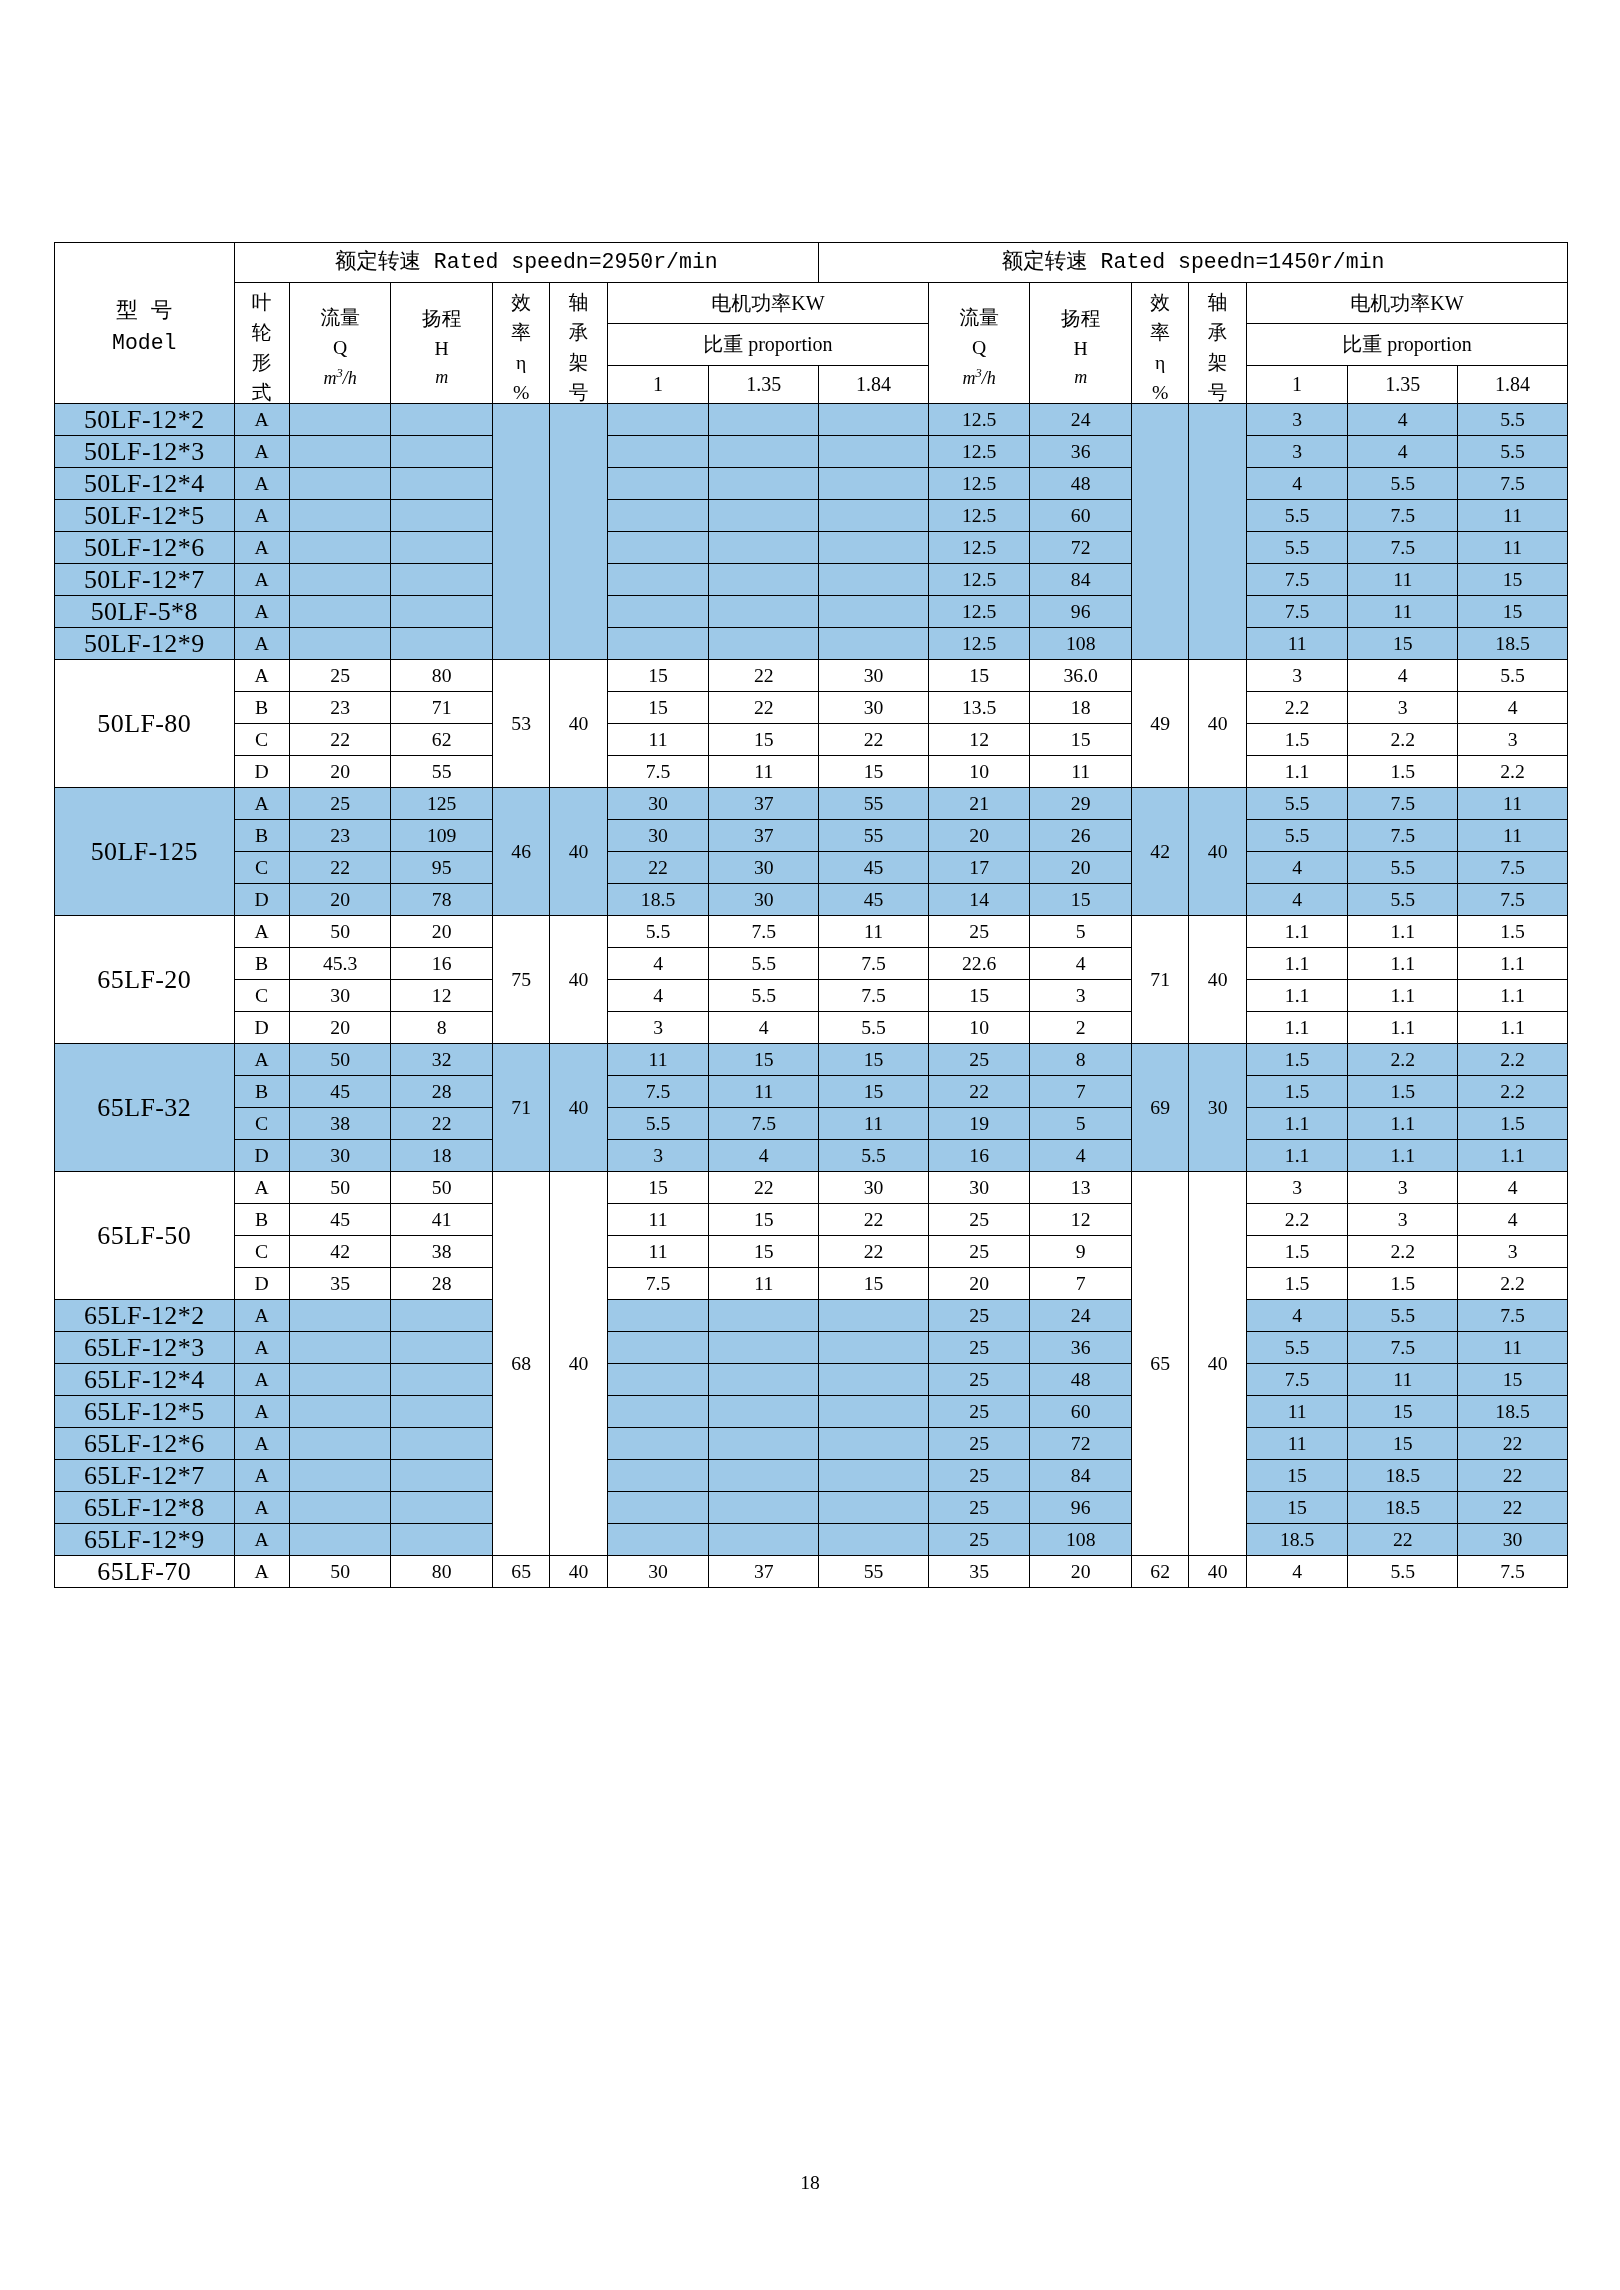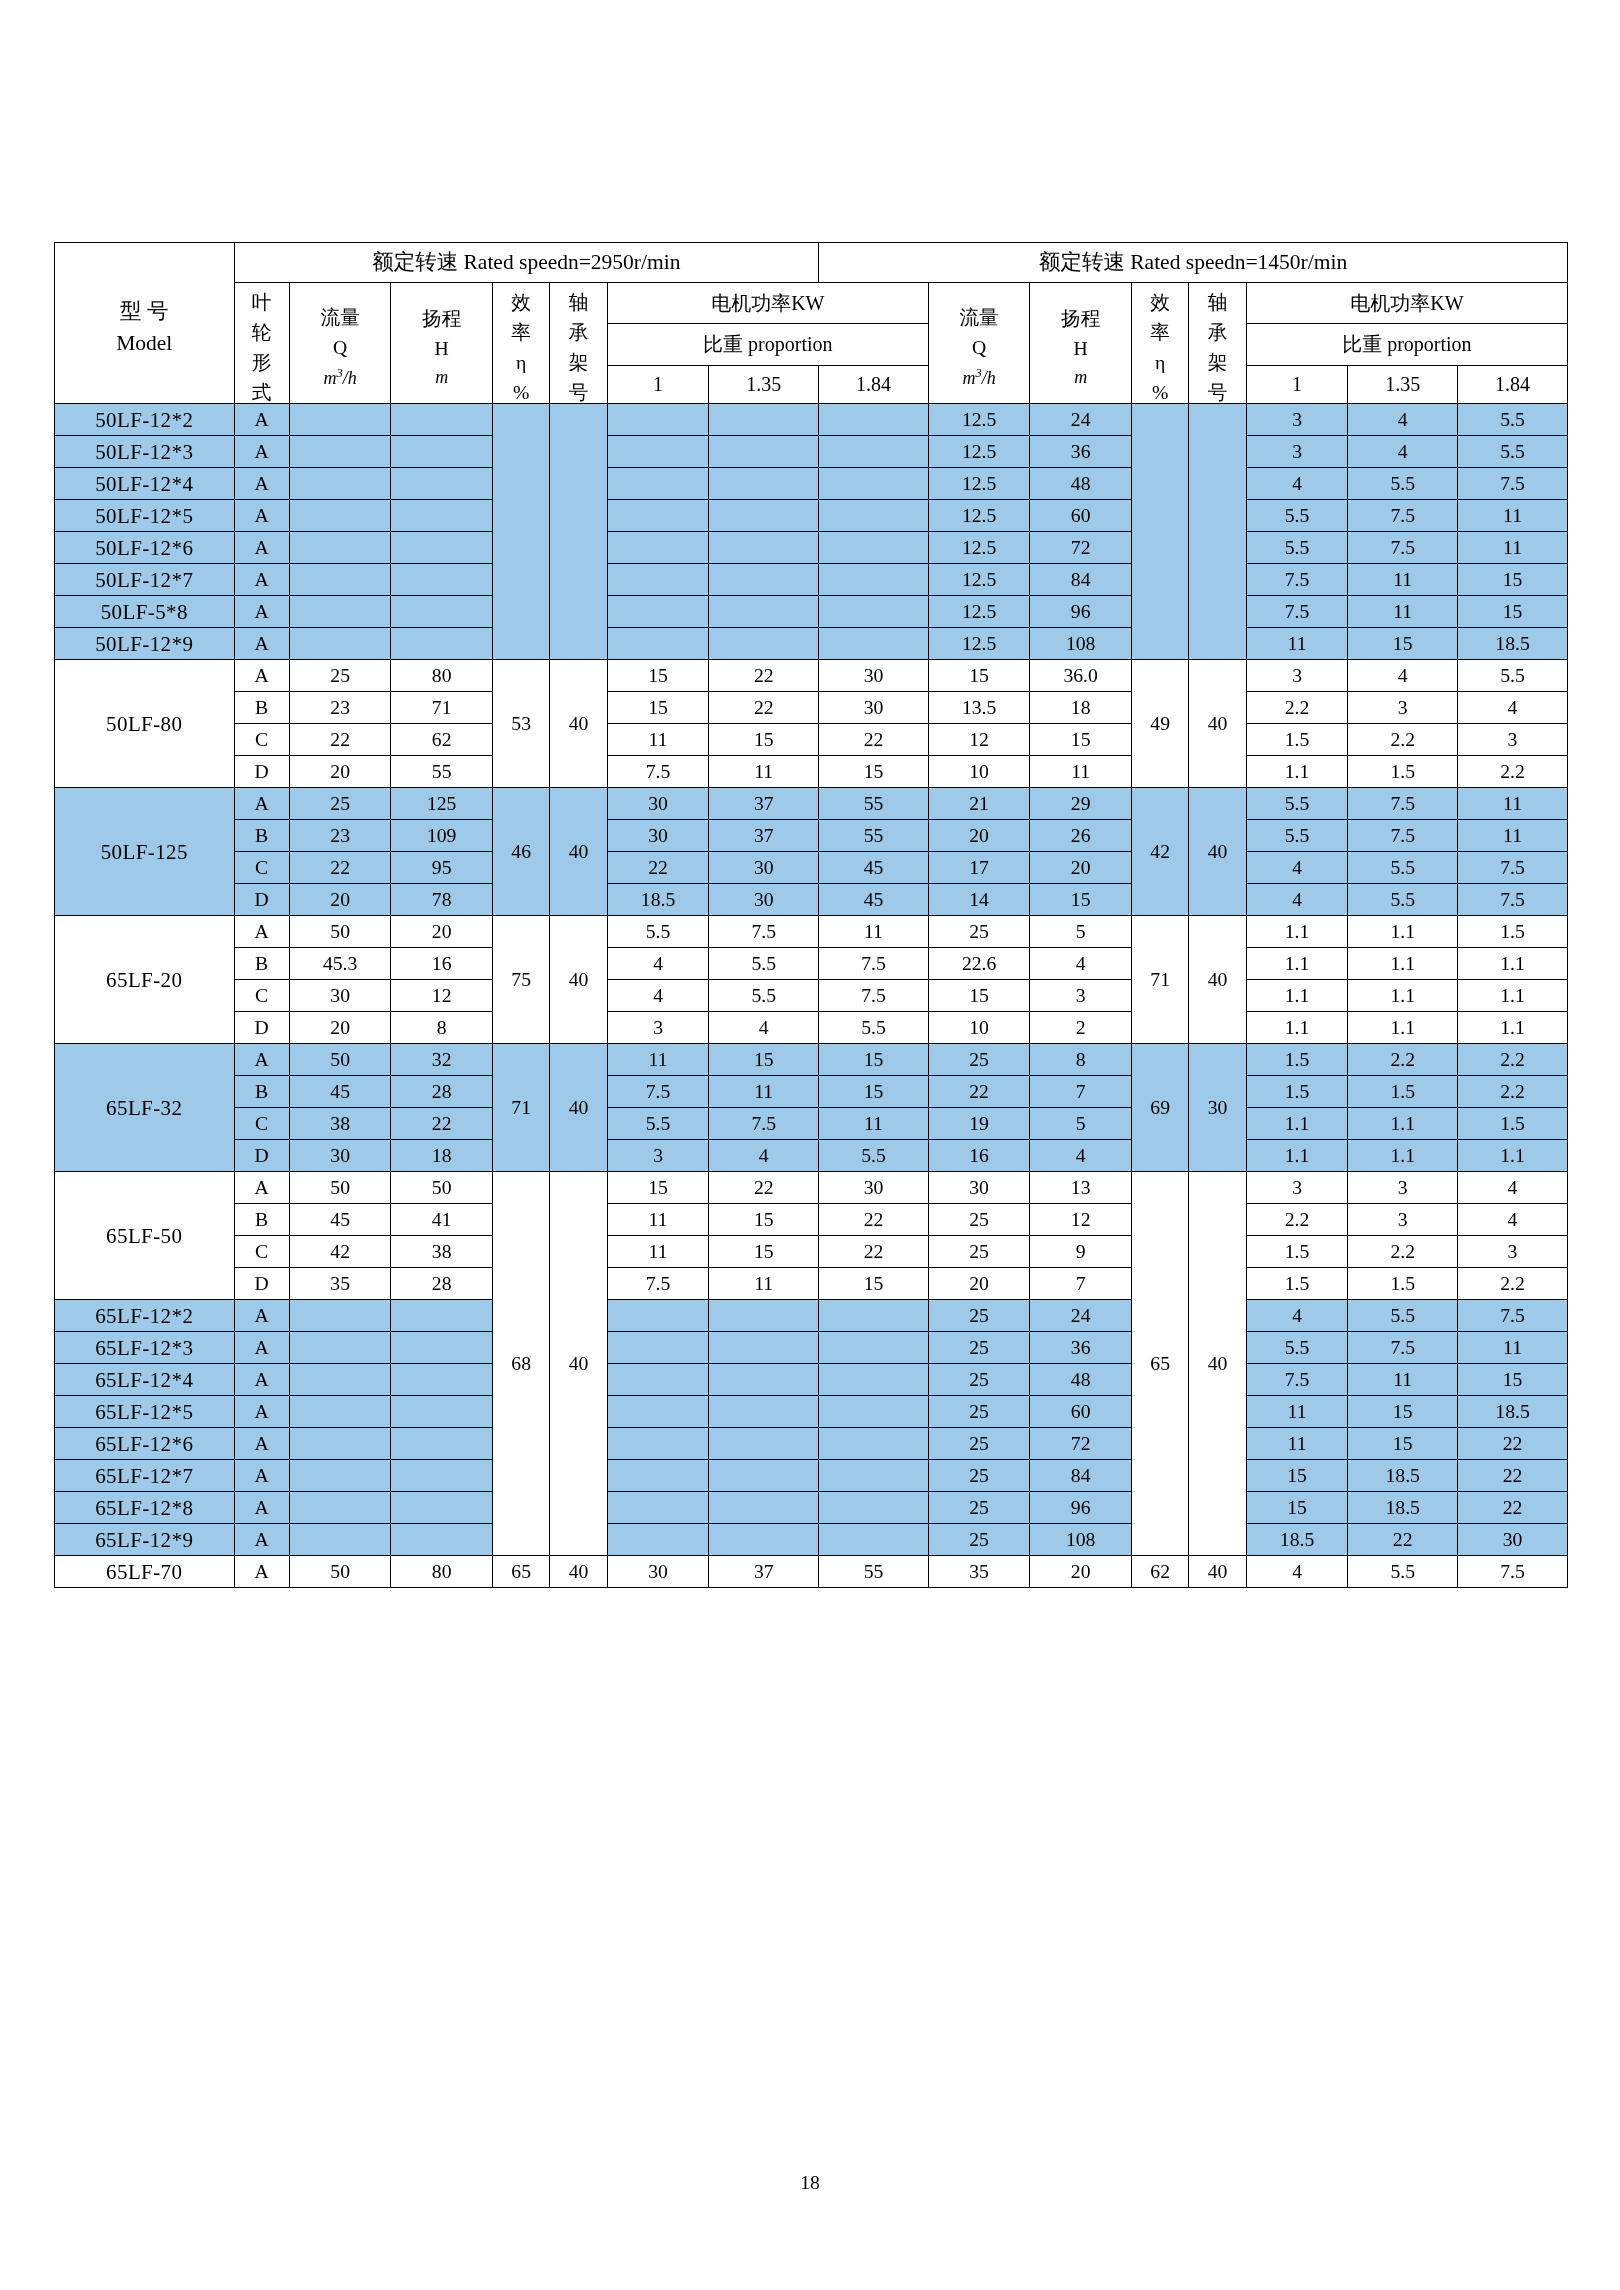--- a/index.html
+++ b/index.html
@@ -37,39 +37,40 @@
     text-align: center;
     vertical-align: middle;
     padding: 0;
     font-weight: normal;
     line-height: 1.15;
   }
   .hdr {
     background: #ffffff;
     font-weight: bold;
     font-size: 21.5px;
+    font-family: Liberation Mono, monospace;
   }
   .hdr-plain {
     background: #ffffff;
     font-size: 20px;
   }
   .shaded td {
     background: #9ec9e8;
   }
   .plain td {
     background: #ffffff;
   }
   td.shade {
     background: #9ec9e8 !important;
   }
   td.white {
     background: #ffffff !important;
   }
   .model-cell {
-    font-size: 21px;
+    font-size: 26px;
     letter-spacing: 0.4px;
   }
   .vert {
     font-size: 19.7px;
     line-height: 1.18;
   }
   .small-sup {
     font-size: 12.5px;
     vertical-align: super;
   }

